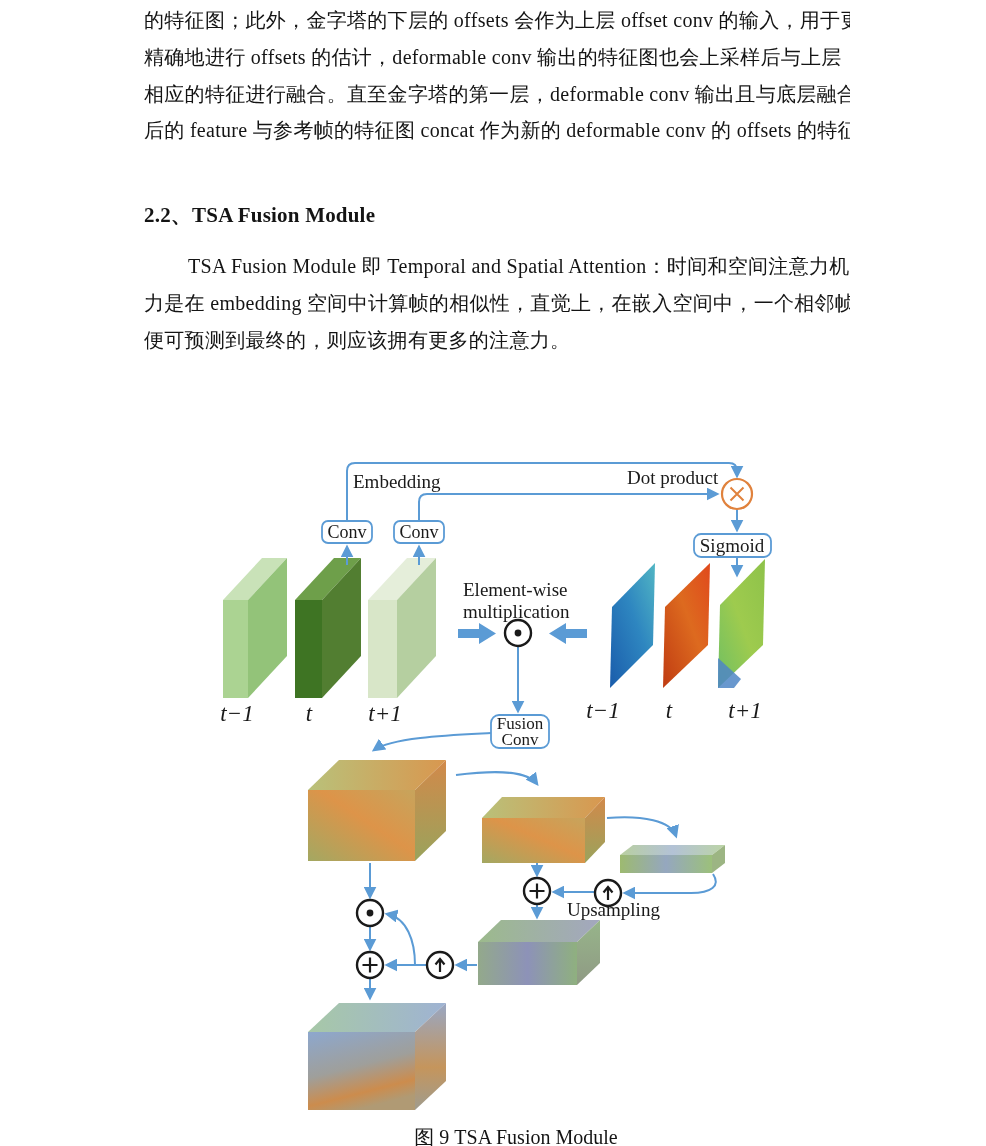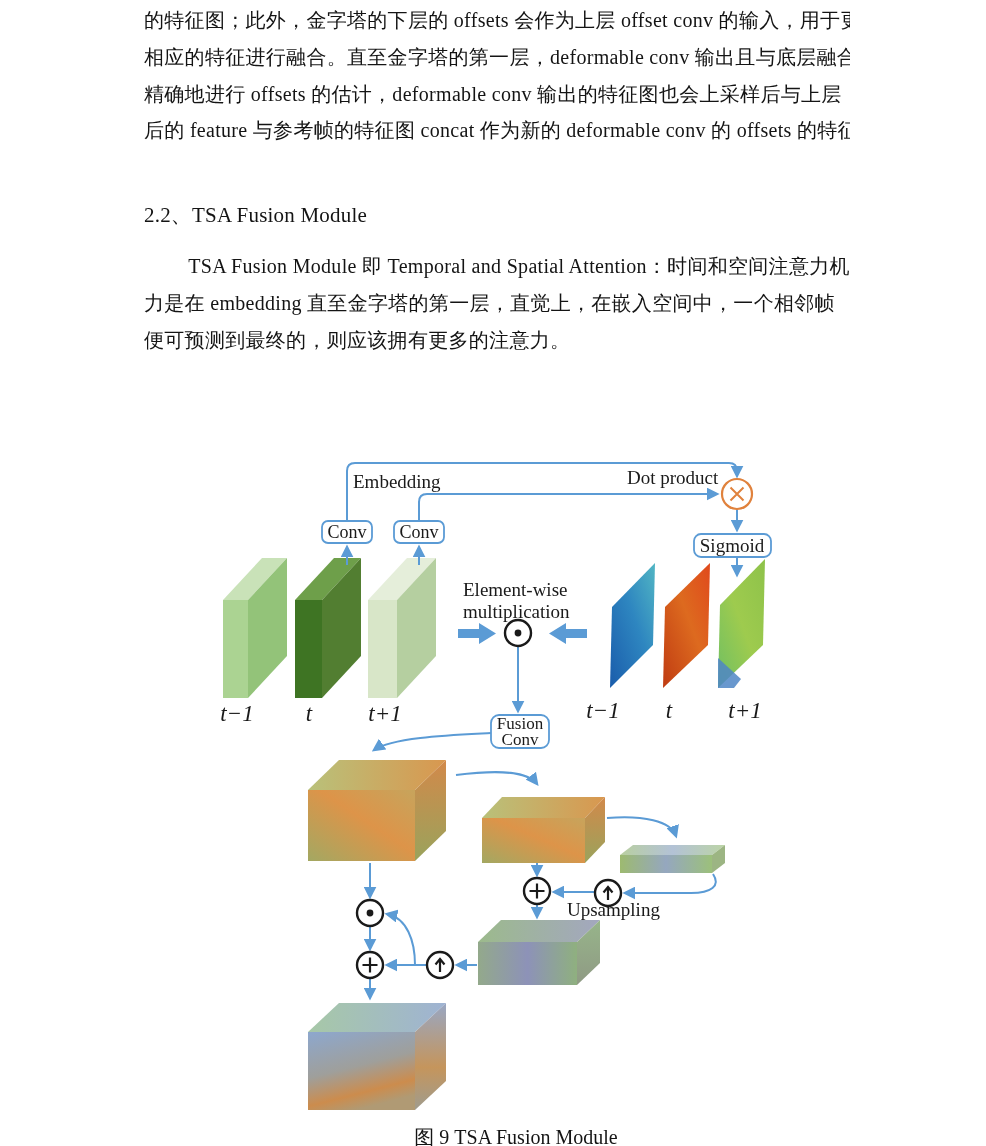--- a/index.html
+++ b/index.html
@@ -5,50 +5,50 @@
   html,body{margin:0;padding:0;}
   body{
     width:986px;height:1146px;position:relative;background:#ffffff;overflow:hidden;
     font-family:"Liberation Serif","DejaVu Serif",serif;color:#141414;
   }
   .textcol{position:absolute;left:144px;width:706px;}
   .line{
     font-size:20px;line-height:36.8px;height:36.8px;white-space:nowrap;
     overflow:hidden;letter-spacing:0.3px;
   }
-  .indent1{padding-left:44px;text-align:center;}
+  .indent1{padding-left:44px;}
   .heading{
-    position:absolute;left:144px;top:202px;font-size:21px;font-weight:normal;
+    position:absolute;left:144px;top:202px;font-size:21px;font-weight:bold;
     line-height:26px;letter-spacing:0.2px;
   }
   .figwrap{position:absolute;left:175px;top:455px;width:630px;height:665px;}
   .caption{
     position:absolute;left:175px;top:1124px;width:630px;text-align:center;
     padding-left:52px;box-sizing:border-box;font-size:20px;line-height:26px;
   }
   svg text{font-family:"Liberation Serif","DejaVu Serif",serif;fill:#1a1a1a;}
   svg .lbl{font-size:19px;}
   svg .boxlbl{font-size:18px;}
   svg .frlbl{font-size:23px;font-style:italic;}
 </style>
 </head>
 <body>
 
 <div class="textcol" style="top:2px;">
   <div class="line">的特征图；此外，金字塔的下层的 offsets 会作为上层 offset conv 的输入，用于更</div>
+  <div class="line">精确地进行 offsets 的估计，deformable conv 输出的特征图也会上采样后与上层</div>
   <div class="line">相应的特征进行融合。直至金字塔的第一层，deformable conv 输出且与底层融合</div>
-  <div class="line">精确地进行 offsets 的估计，deformable conv 输出的特征图也会上采样后与上层</div>
   <div class="line">后的 feature 与参考帧的特征图 concat 作为新的 deformable conv 的 offsets 的特征</div>
 </div>
 
 <div class="heading">2.2、TSA Fusion Module</div>
 
 <div class="textcol" style="top:248px;">
   <div class="line indent1">TSA Fusion Module 即 Temporal and Spatial Attention：时间和空间注意力机</div>
-  <div class="line">力是在 embedding 直至金字塔的第一层，直觉上，在嵌入空间中，一个相邻帧</div>
+  <div class="line">力是在 embedding 空间中计算帧的相似性，直觉上，在嵌入空间中，一个相邻帧</div>
   <div class="line">便可预测到最终的，则应该拥有更多的注意力。</div>
 </div>
 
 <div class="figwrap">
 <svg width="630" height="665" viewBox="0 0 630 665">
   <defs>
     <marker id="ah" viewBox="0 0 10 10" refX="8" refY="5" markerWidth="6.5" markerHeight="6.5" orient="auto-start-reverse">
       <path d="M0,0 L10,5 L0,10 z" fill="#5b9bd5"></path>
     </marker>
     <linearGradient id="g_map1" x1="0" y1="1" x2="1" y2="0">

